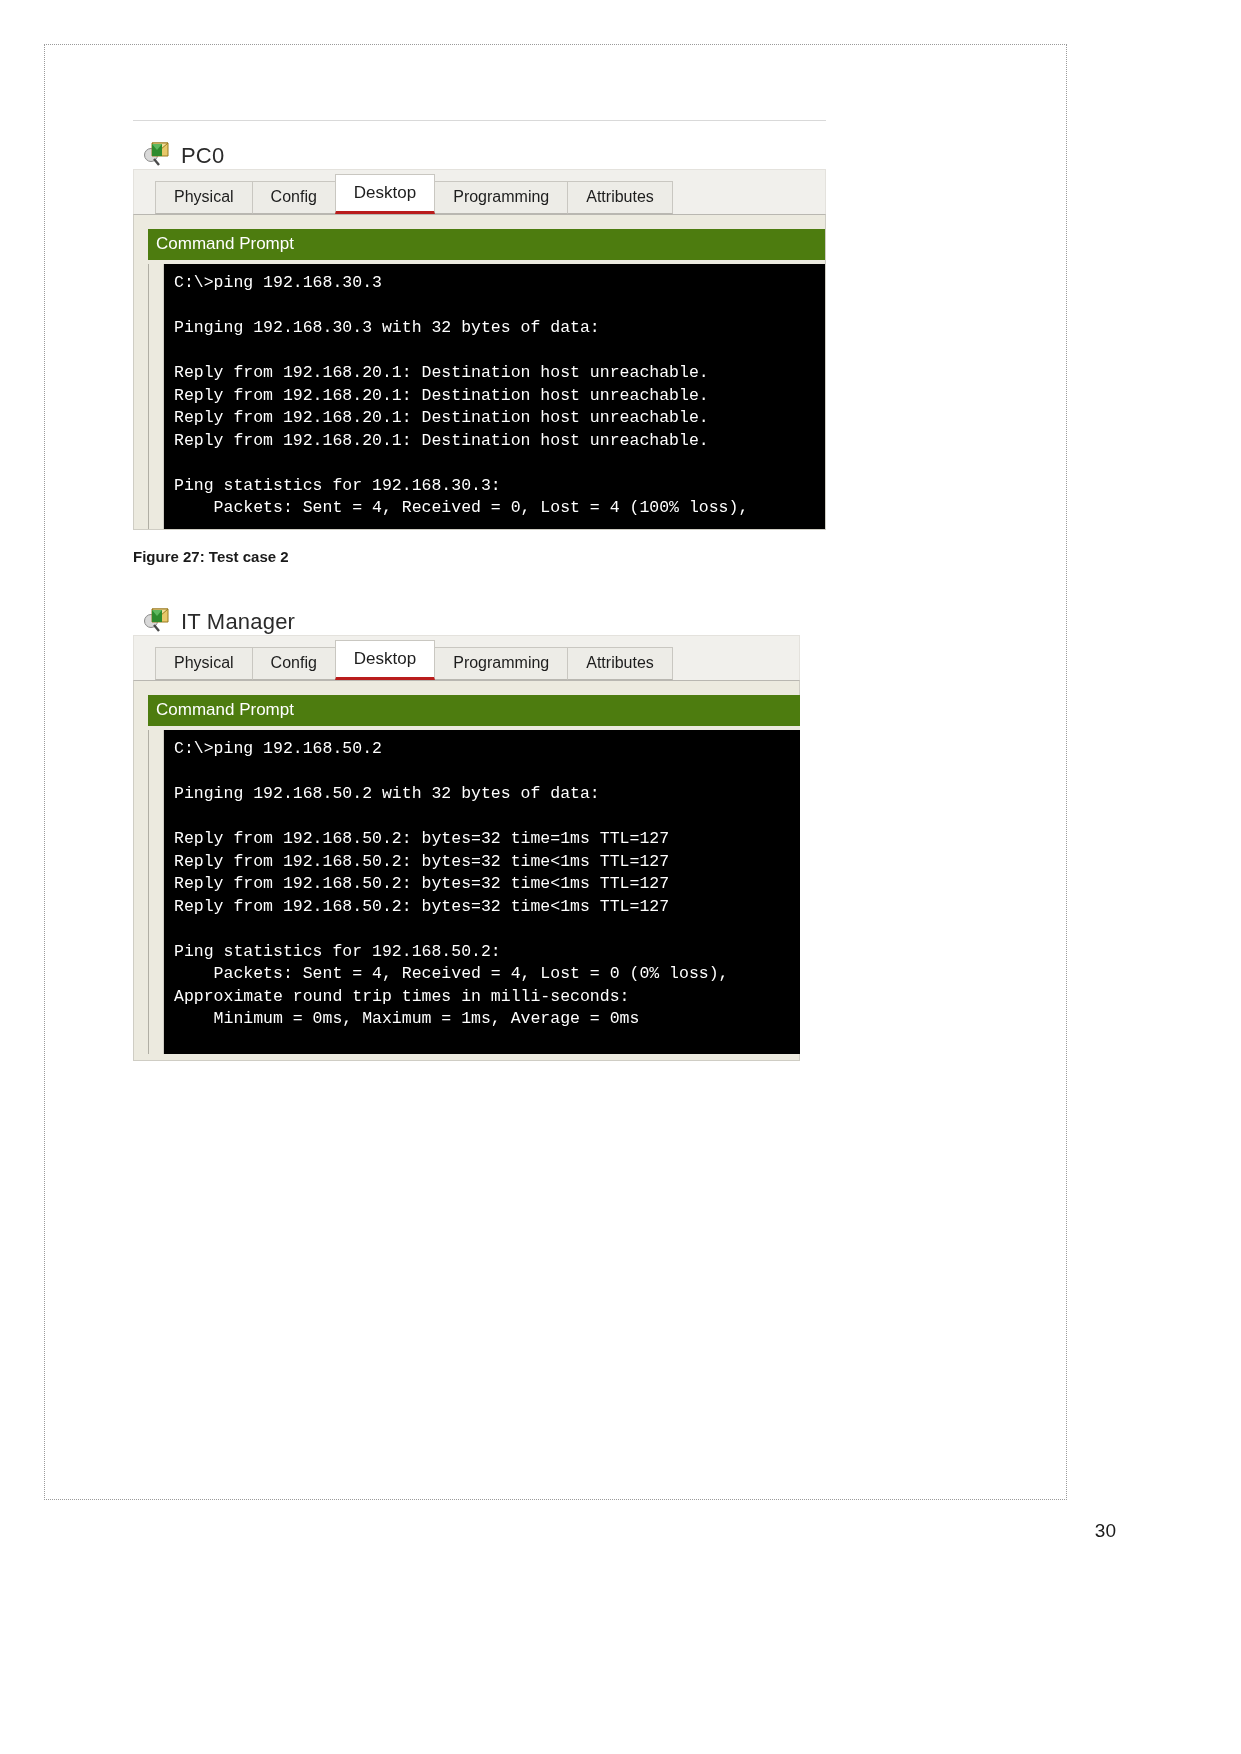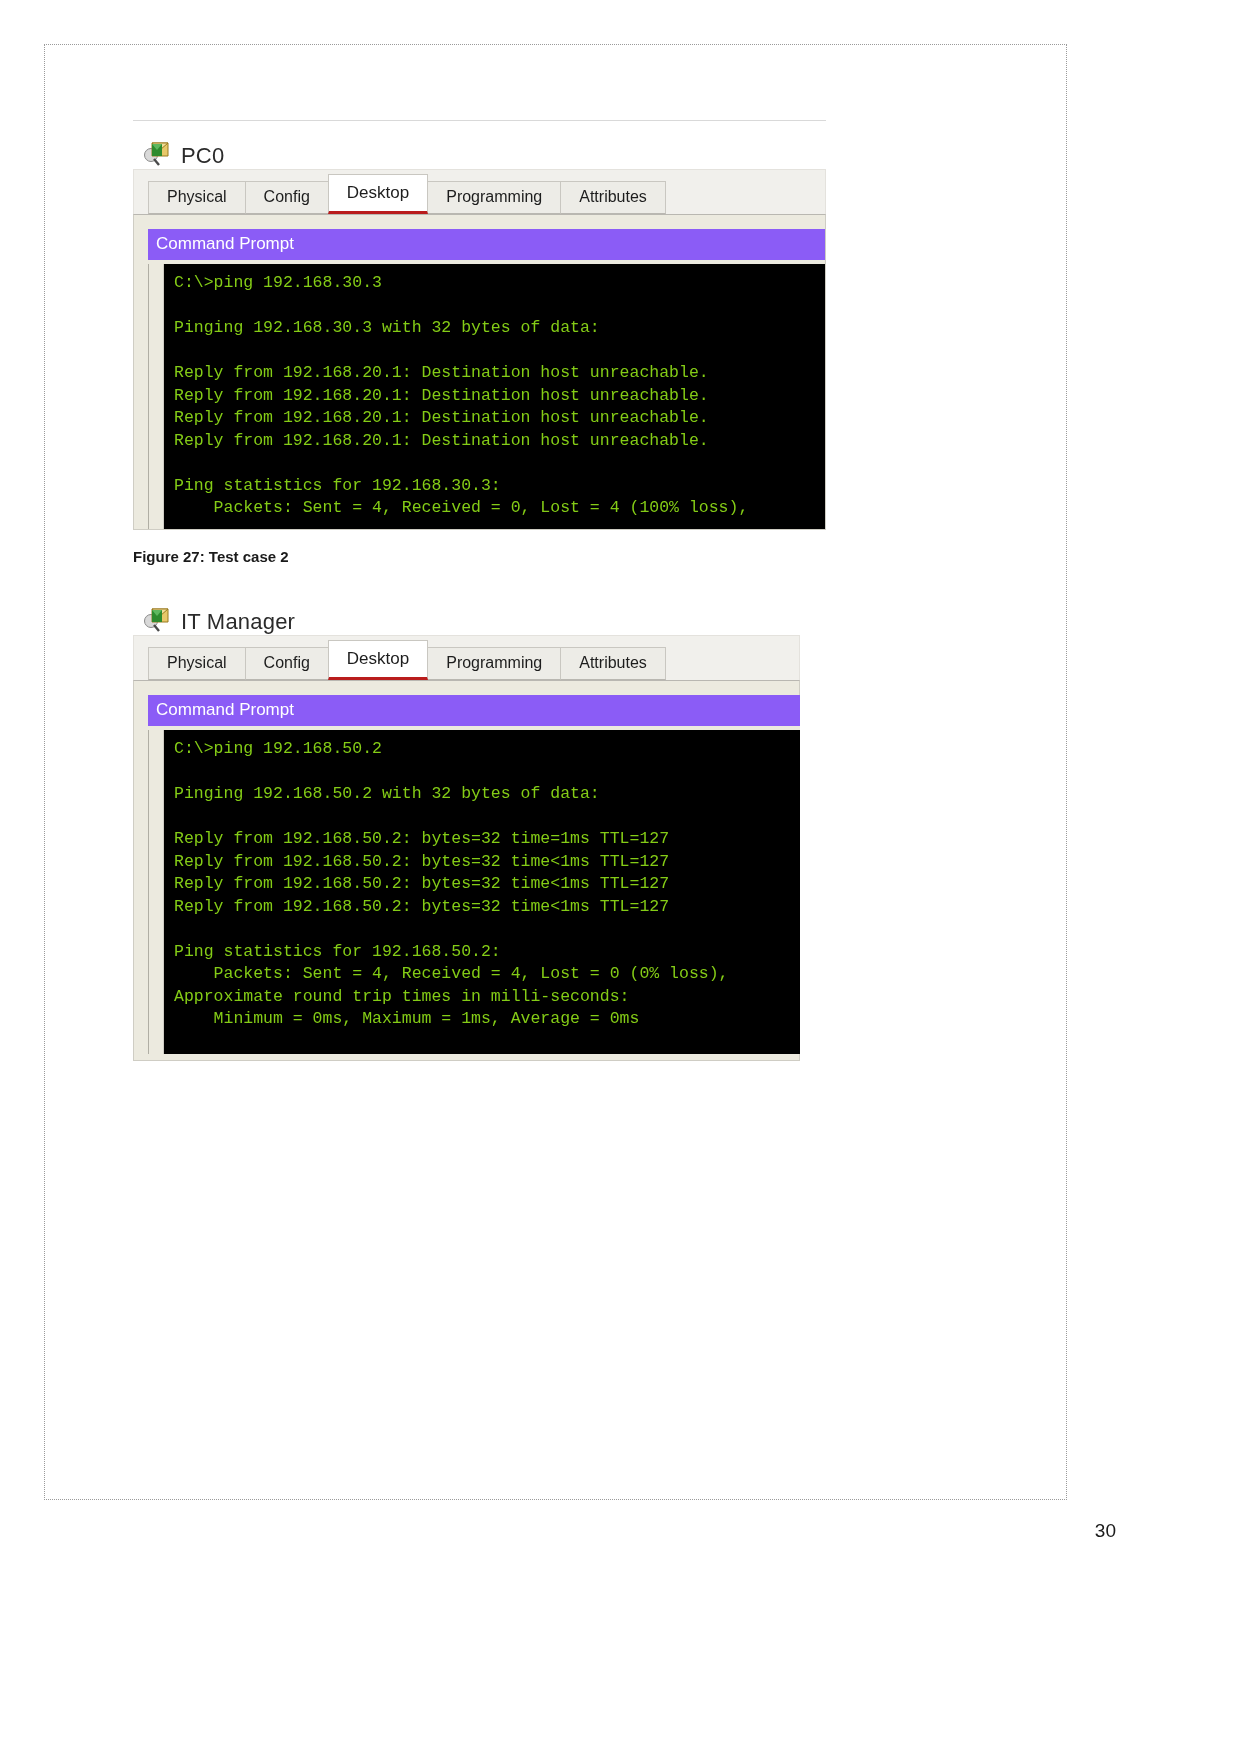--- a/index.html
+++ b/index.html
@@ -64,21 +64,21 @@
     font-family: "Liberation Sans", sans-serif;
     letter-spacing: 0.2px;
   }
 
   
   .tabs-shell {
     position: relative;
     background: #f1f0ec;
     border: 1px solid #e4e2dd;
     border-bottom: none;
-    padding: 12px 0 0 0;
+    padding: 12px 0 0 7px;
     box-sizing: border-box;
   }
   .tabs {
     display: flex;
     align-items: flex-end;
     height: 32px;
     padding-left: 14px;
     box-sizing: border-box;
   }
   .tab {
@@ -110,41 +110,41 @@
     border-top: 1px solid #b9b7b1;
     padding: 14px 0 0 14px;
     box-sizing: border-box;
     position: relative;
   }
   .cmd-window {
     background: #ffffff;
     position: relative;
   }
   .cmd-titlebar {
-    background: #8b5cf6;
+    background: #4d7c0f;
     color: #ffffff;
     font-size: 17px;
     padding: 5px 8px 6px 8px;
     box-sizing: border-box;
   }
   .cmd-body-wrap {
     display: flex;
     background: #eceadf;
     padding: 4px 0 0 0;
   }
   .cmd-gutter {
     width: 14px;
     background: #eceadf;
     border-left: 1px solid #b0aea4;
     border-right: 1px solid #cfcdc4;
     flex: 0 0 auto;
   }
   .cmd-screen {
     background: #000000;
-    color: #84cc16;
+    color: #ffffff;
     font-family: "Liberation Mono", "DejaVu Sans Mono", monospace;
     font-size: 16.5px;
     line-height: 22.5px;
     padding: 8px 0 6px 10px;
     white-space: pre;
     overflow: hidden;
     flex: 1 1 auto;
   }
 
   

